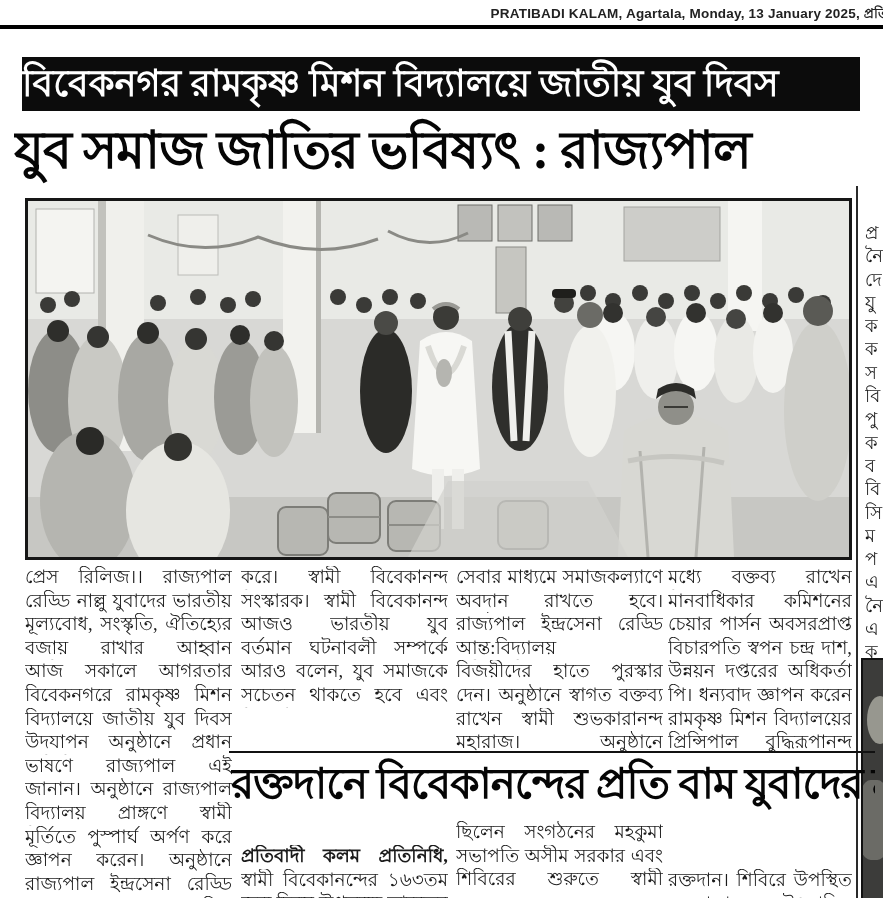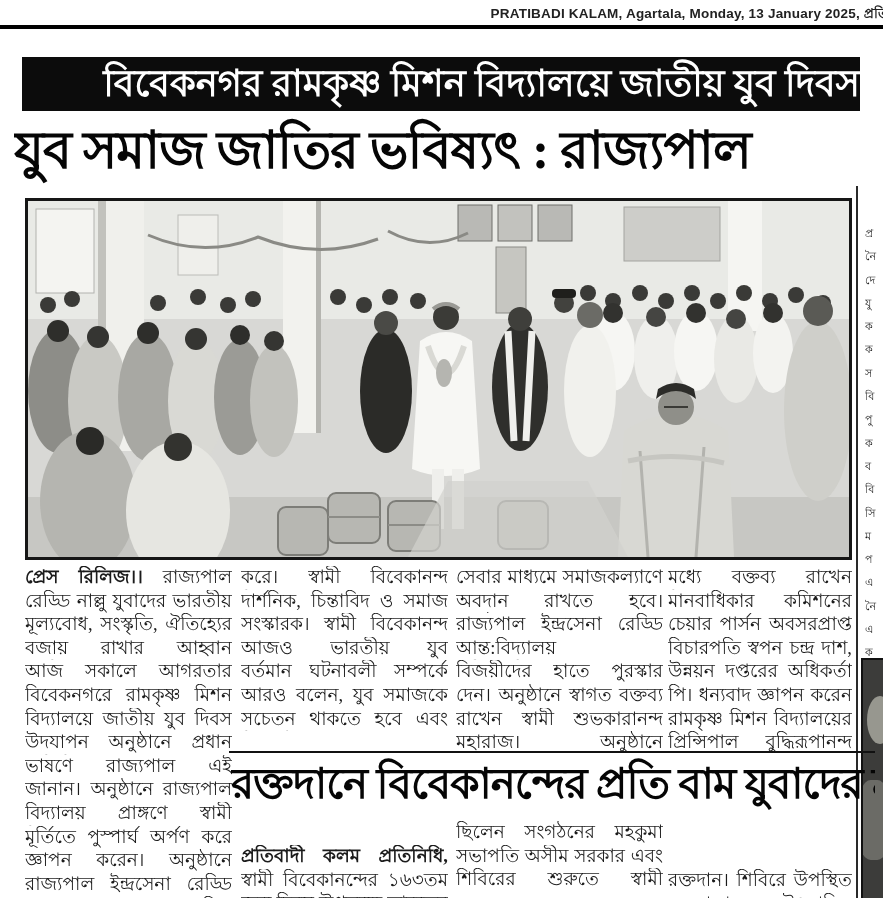--- a/index.html
+++ b/index.html
@@ -10,49 +10,49 @@
   
   .masthead{
     position:absolute;left:0;top:3px;width:896px;text-align:right;
     font-family:"Liberation Sans","DejaVu Sans",sans-serif;
     font-weight:700;font-size:13.5px;letter-spacing:.2px;color:#222;white-space:nowrap;
   }
   .top-rule{position:absolute;left:0;top:25px;width:883px;height:4px;background:#000;}
   
   .kicker{
     position:absolute;left:22px;top:57px;width:838px;height:54px;background:#0c0c0c;
-    color:#fff;font-weight:700;font-size:37px;line-height:54px;text-align:right;
+    color:#fff;font-weight:700;font-size:37px;line-height:54px;text-align:left;
     white-space:nowrap;overflow:hidden;
   }
   
   .headline{
     position:absolute;left:14px;top:106px;width:858px;height:92px;
     font-weight:800;font-size:52px;line-height:90px;color:#050505;
     white-space:nowrap;overflow:hidden;letter-spacing:-1px;
   }
   
   .photo-frame{
     position:absolute;left:25px;top:198px;width:821px;height:356px;
     border:3px solid #161616;background:#d6d6d3;overflow:hidden;
   }
   .photo-frame svg{display:block;}
   
   .v-rule{position:absolute;left:856px;top:186px;width:2px;height:712px;background:#2a2a2a;}
   .strip{position:absolute;left:865px;top:222px;width:18px;overflow:hidden;}
-  .strip .tl{font-size:11px;line-height:23.3px;height:23.3px;text-align:left;text-align-last:left;}
+  .strip .tl{font-size:18px;line-height:23.3px;height:23.3px;text-align:left;text-align-last:left;}
   .strip-photo{
     position:absolute;left:861px;top:658px;width:22px;height:240px;
     border-top:2px solid #111;border-left:2px solid #111;background:#3c3c3a;overflow:hidden;
   }
   .strip-photo .blob{position:absolute;left:4px;top:36px;width:26px;height:48px;border-radius:50%;background:#97978f;}
   .strip-photo .blob2{position:absolute;left:-6px;top:120px;width:34px;height:80px;border-radius:40%;background:#6b6b66;}
   
   .col{position:absolute;overflow:hidden;}
   .tl{font-size:18.5px;line-height:23.6px;height:23.6px;text-align:justify;text-align-last:justify;overflow:hidden;white-space:normal;}
-  .tl b{font-weight:700;margin-top:12px;}
+  .tl b{font-weight:400;margin-top:12px;}
   .tl.bold{font-weight:700;margin-top:24px;}
   .c1{left:25px; top:566px;width:207px;height:332px;}
   .c2{left:241px;top:566px;width:207px;height:190px;}
   .c3{left:456px;top:566px;width:207px;height:190px;}
   .c4{left:668px;top:566px;width:184px;height:190px;}
   
   .mid-rule{position:absolute;left:229px;top:751px;width:646px;height:2px;background:#111;}
   .headline2{
     position:absolute;left:231px;top:753px;width:644px;height:64px;
     font-weight:800;font-size:42px;line-height:62px;text-align:center;color:#050505;
@@ -244,21 +244,20 @@
       <div class="tl">ভাষণে রাজ্যপাল এই আহ্বান</div>
       <div class="tl">জানান। অনুষ্ঠানে রাজ্যপাল</div>
       <div class="tl">বিদ্যালয় প্রাঙ্গণে স্বামী বিবেকানন্দের</div>
       <div class="tl">মূর্তিতে পুস্পার্ঘ অর্পণ করে শ্রদ্ধা</div>
       <div class="tl">জ্ঞাপন করেন। অনুষ্ঠানে</div>
       <div class="tl">রাজ্যপাল ইন্দ্রসেনা রেড্ডি নাল্লু</div>
       <div class="tl">বলেন, যুব সমাজ জাতির ভবিষ্যৎ</div>
     </div>
   <div class="col c2">
       <div class="tl">করে। স্বামী বিবেকানন্দ ছিলেন</div>
-      <div class="tl">দার্শনিক, চিন্তাবিদ ও সমাজ</div>
       <div class="tl">সংস্কারক। স্বামী বিবেকানন্দ</div>
       <div class="tl">আজও ভারতীয় যুব সমাজের</div>
       <div class="tl">বর্তমান ঘটনাবলী সম্পর্কে</div>
       <div class="tl">আরও বলেন, যুব সমাজকে</div>
       <div class="tl">সচেতন থাকতে হবে এবং নিস্বার্থ</div>
     </div>
   <div class="col c3">
       <div class="tl">সেবার মাধ্যমে সমাজকল্যাণে</div>
       <div class="tl">অবদান রাখতে হবে। অনুষ্ঠানে</div>
       <div class="tl">রাজ্যপাল ইন্দ্রসেনা রেড্ডি নাল্লু</div>

